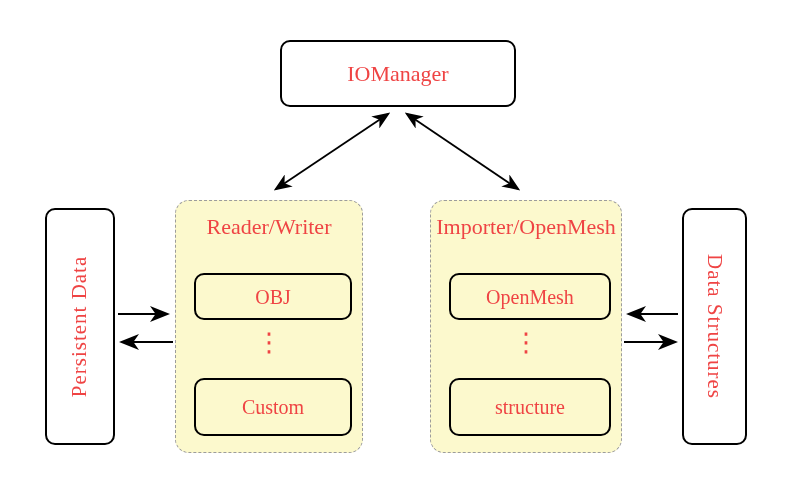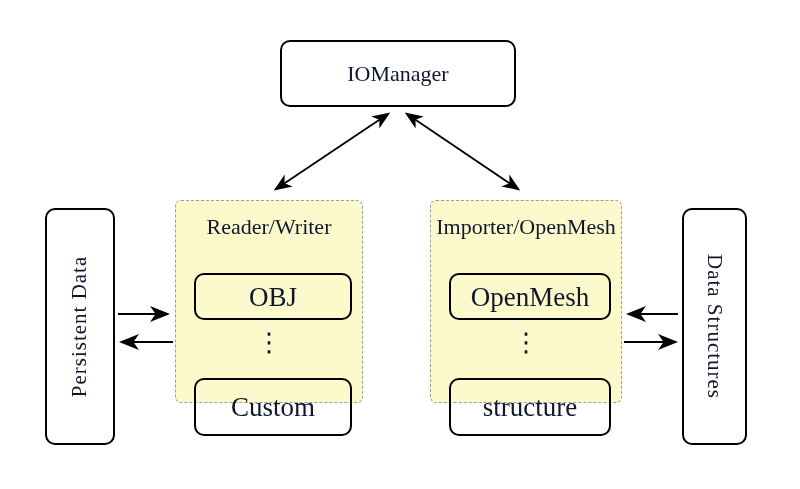--- a/index.html
+++ b/index.html
@@ -1,48 +1,48 @@
 <!DOCTYPE html>
 <html style="--group-fill: #FCF9CD; --group-border: #9C9C9C; --line: #000000; --bg: #FFFFFF;"><head>
 <meta charset="utf-8">
 <style>
   html,body{margin:0;padding:0;background:#fff;}
   .canvas{
     position:relative;width:800px;height:489px;overflow:hidden;
     background:var(--bg,#ffffff);
     font-family:"Liberation Serif","DejaVu Serif",serif;
-    color:#0f172a;
+    color:#ef4444;
   }
   .arrows{position:absolute;left:0;top:0;width:800px;height:489px;pointer-events:none;}
   .arrows line{stroke:var(--line,#000);}
   .arrows .diag{stroke-width:1.8;}
   .arrows .horiz{stroke-width:2;}
   .arrows marker path{fill:var(--line,#000);}
 
   .node{
     position:absolute;border:2.5px solid #000;border-radius:10px;background:#fff;
     display:flex;align-items:center;justify-content:center;box-sizing:border-box;
   }
   #io{left:280px;top:40px;width:236px;height:67px;font-size:22px;}
 
   .group{
-    position:absolute;top:200px;height:203px;box-sizing:border-box;
+    position:absolute;top:200px;height:253px;box-sizing:border-box;
     background:var(--group-fill,#FCF9CD);
     border:1.6px dashed var(--group-border,#9C9C9C);
-    border-radius:6px;
+    border-radius:14px;
     padding-left:32px;
   }
   #rw{left:175px;width:188px;}
   #ie{left:430px;width:192px;}
   .group-title{position:absolute;top:13px;left:0;right:0;text-align:center;font-size:22px;}
   .inner{
     position:absolute;left:10px;right:10px;box-sizing:border-box;
     border:2.5px solid #000;border-radius:10px;background:transparent;
     display:flex;flex-direction:column;align-items:center;justify-content:center;
-    font-size:27px;line-height:26px;text-align:center;margin-left:8px;
+    font-size:20px;line-height:26px;text-align:center;margin-left:8px;
   }
   .inner.first{top:72px;height:47px;}
   .inner.second{top:177px;height:58px;gap:32px;}
   .dots{
     position:absolute;top:122px;left:0;right:0;text-align:center;
     font-size:26px;line-height:40px;
   }
 
   .side{
     position:absolute;top:208px;height:237px;box-sizing:border-box;

